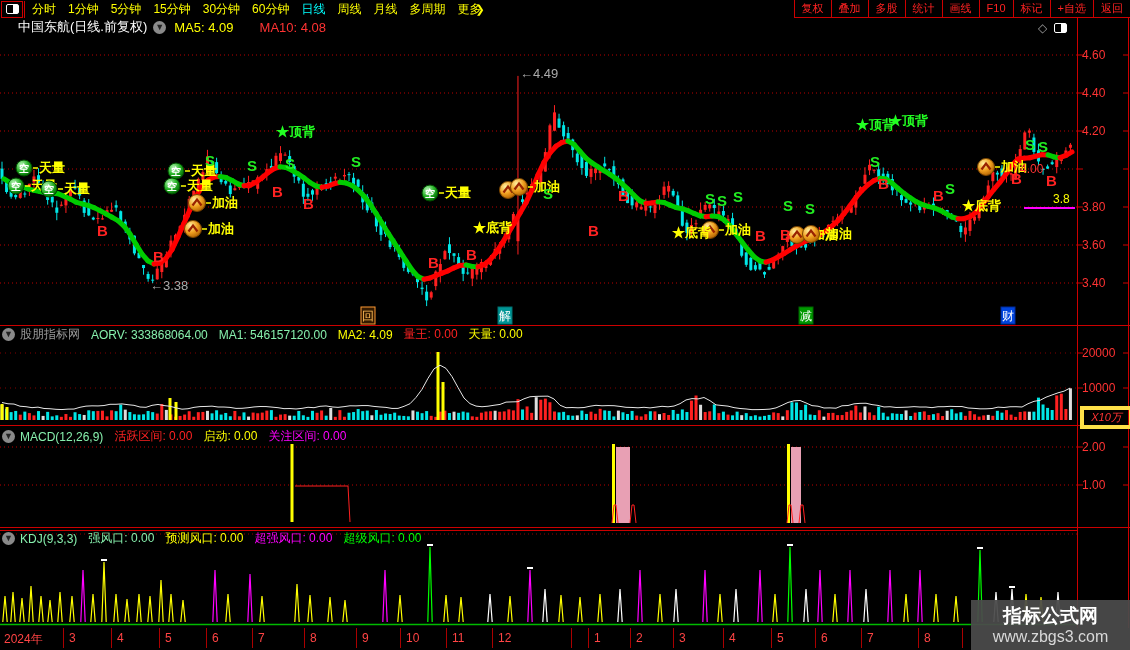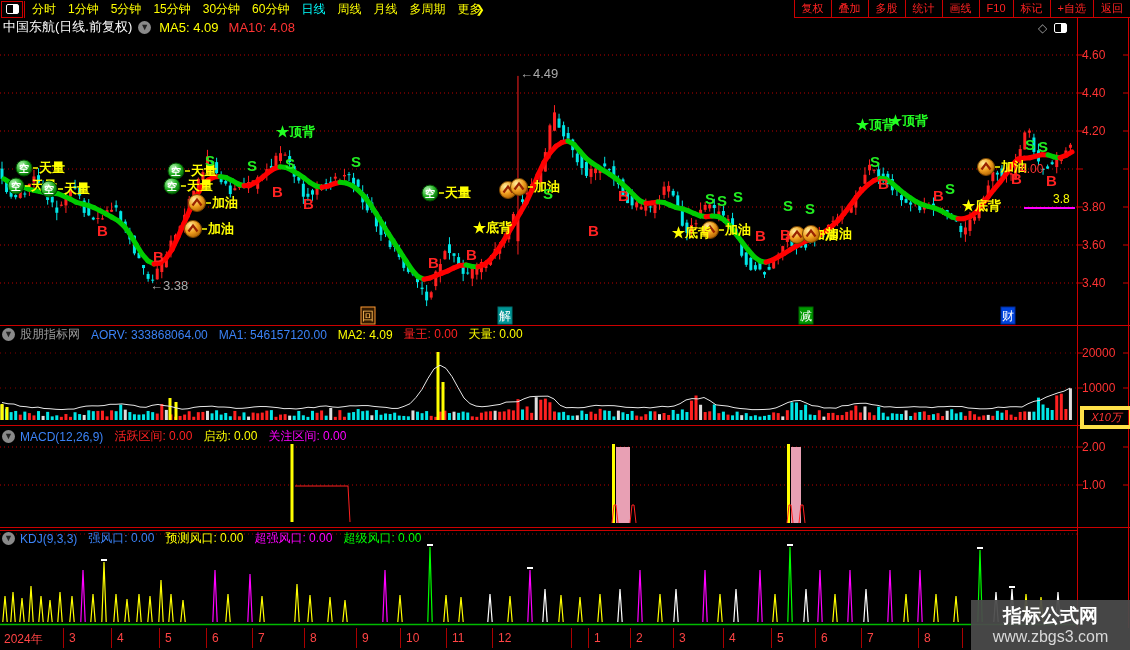--- a/index.html
+++ b/index.html
@@ -14,31 +14,31 @@
   .winglyph::after{content:"";position:absolute;right:0;top:0;width:5px;height:8px;background:#fff;}
   #vsep1{width:1px;height:17px;background:#cc0000;margin-left:1px;flex:none;}
   #periods{display:flex;align-items:center;margin-left:7px;gap:12px;}
   .period{color:#ffff00;font-size:12px;line-height:18px;white-space:nowrap;cursor:default;}
   .period.sel{color:#00ffff;}
   #morearrow{color:#ffff00;font-size:11px;margin-left:-6px;}
   #rightbtns{position:absolute;right:0;top:0;height:17px;display:flex;border-bottom:1px solid #cc0000;background:#000;}
   .rbtn{color:#ff2222;font-size:11px;line-height:17px;padding:0 7px;border-left:1px solid #cc0000;white-space:nowrap;}
   
   #titlebar{left:0;top:18px;width:1130px;height:18px;display:flex;align-items:center;}
-  #stocktitle{color:#ffffff;font-size:13px;margin-left:3px;white-space:nowrap;}
+  #stocktitle{color:#ffffff;font-size:13px;margin-left:18px;white-space:nowrap;}
   .chev{width:13px;height:13px;border-radius:50%;background:#8a8a8a;color:#222;font-size:9px;line-height:13px;text-align:center;margin-left:6px;flex:none;}
   #ma5{color:#ffff00;font-size:13px;margin-left:8px;white-space:nowrap;}
-  #ma10{color:#ff3333;font-size:13px;margin-left:10px;white-space:nowrap;text-align:right;}
+  #ma10{color:#ff3333;font-size:13px;margin-left:26px;white-space:nowrap;text-align:right;}
   #titleicons{position:absolute;left:1038px;top:21px;display:flex;align-items:center;gap:7px;}
   #diamond{color:#999;font-size:12px;}
   
   .phead{display:flex;align-items:center;height:15px;}
   .phead .chev{margin-left:2px;margin-right:5px;}
   .ht{font-size:12px;white-space:nowrap;margin-right:11px;}
-  .c-white{color:#3b82f6;} .c-gray{color:#9a9a9a;} .c-yellow{color:#ffff00;}
+  .c-white{color:#86efac;} .c-gray{color:#9a9a9a;} .c-yellow{color:#ffff00;}
   .c-red{color:#ff2222;} .c-mag{color:#ff00ff;} .c-green{color:#00ff00;}
   
   .pricelab{position:absolute;color:#ff3333;font-size:12px;width:46px;z-index:2;}
   #unitbox{position:absolute;left:1080px;top:406px;width:45px;height:15px;border:4px solid #fde047;color:#ff3333;font-size:11px;line-height:15px;text-align:center;z-index:2;font-style:italic;}
   
   #xaxis{left:0;top:628px;width:1130px;height:21px;background:#000;z-index:2;}
   .xlab{position:absolute;top:3px;color:#ff4444;font-size:12px;white-space:nowrap;}
   .xsep{position:absolute;top:0;width:1px;height:20px;background:#aa0000;}
   
   #watermark{left:971px;top:600px;width:159px;height:50px;background:rgba(74,74,74,0.94);z-index:6;

